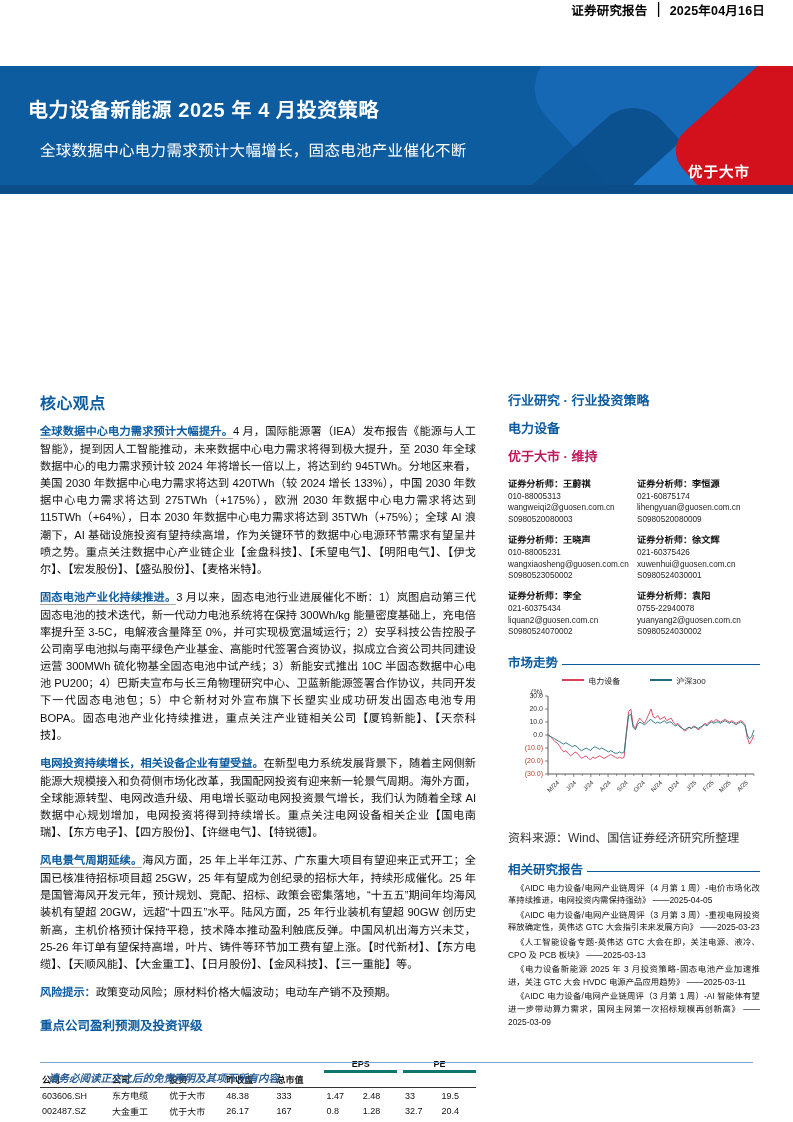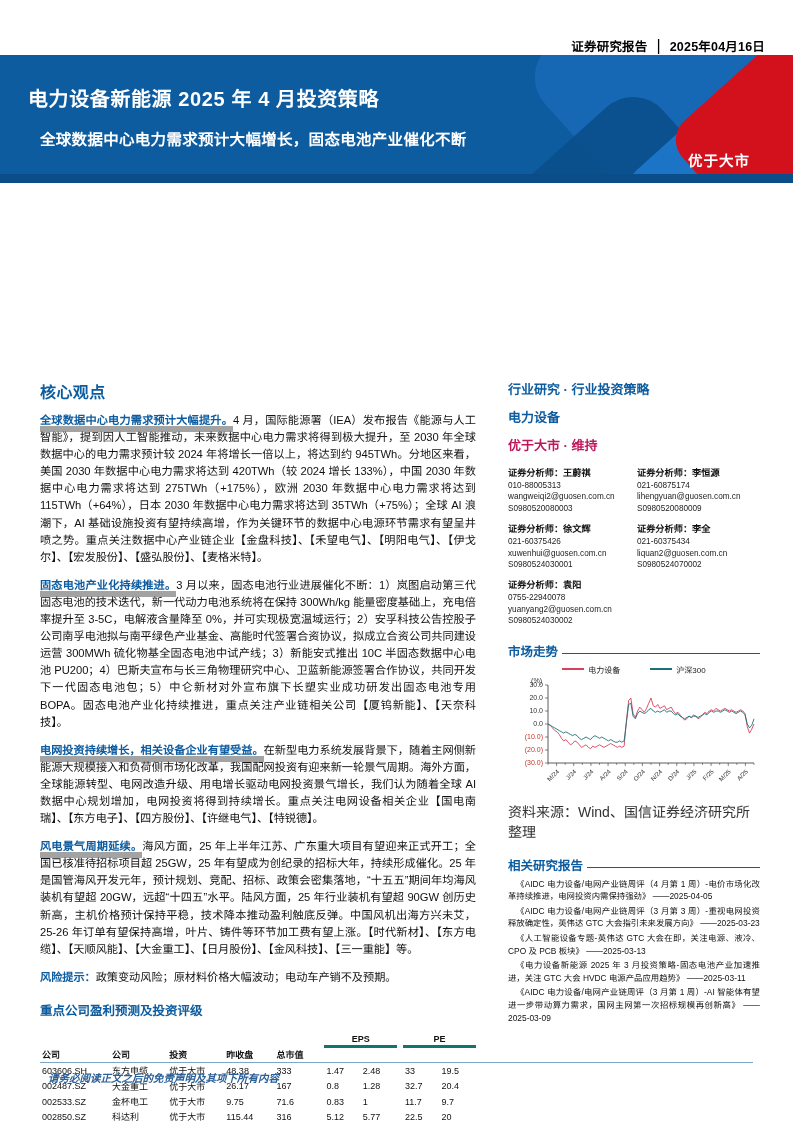--- a/index.html
+++ b/index.html
@@ -8,23 +8,23 @@
     width: 793px; height: 1122px;
     background: #ffffff;
     font-family: "Liberation Sans", "DejaVu Sans", sans-serif;
     color: #1a1a1a;
     position: relative;
     overflow: hidden;
   }
 
   
   .topbar {
-    height: 55px;
+    height: 66px;
     display: flex;
-    align-items: flex-end;
+    align-items: flex-start;
     justify-content: flex-end;
     padding-right: 28px;
   }
   .topbar-text {
     font-size: 12.5px;
     font-weight: bold;
     color: #000;
     letter-spacing: .2px;
   }
   .topbar-sep {
@@ -91,21 +91,21 @@
     font-weight: bold;
     letter-spacing: .6px;
     z-index: 5;
     white-space: nowrap;
   }
   .banner-sub {
     position: absolute;
     left: 40px; top: 72px;
     color: #ffffff;
     font-size: 15.5px;
-    font-weight: bold;
+    font-weight: normal;
     letter-spacing: .3px;
     z-index: 5;
     white-space: nowrap;
   }
   .banner-bottomline {
     position: absolute;
     left: 0; right: 0; bottom: 0;
     height: 9px;
     background: #0a4d88;
   }
@@ -138,33 +138,34 @@
     font-size: 11.2px;
     line-height: 17.1px;
     text-align: justify;
     margin: 0 0 11px 0;
     color: #111;
     letter-spacing: -0.05px;
   }
   .lead {
     color: #0d5ca0;
     font-weight: bold;
-    border-bottom: 6px solid #a3a3a3;
+    border-bottom: 1px solid #a3a3a3;
+    font-family: Liberation Mono, monospace;
   }
   .lead-plain {
     color: #0d5ca0;
     font-weight: bold;
   }
 
   
   h3.tbl-title {
     color: #0d5ca0;
     font-size: 12.5px;
     font-weight: bold;
-    margin: 14px 0 14px 0;
+    margin: 14px 0 24px 0;
   }
   table.fin {
     width: 436px;
     border-collapse: collapse;
     font-size: 9px;
     color: #111;
   }
   table.fin th, table.fin td {
     padding: 1.2px 2px;
     white-space: nowrap;
@@ -263,23 +264,23 @@
     display: flex;
     justify-content: center;
     gap: 30px;
     font-size: 8px;
     color: #222;
     margin-bottom: 2px;
   }
   .lg-item { display: flex; align-items: center; gap: 4px; }
   .lg-swatch { display:inline-block; width: 22px; height: 2px; }
   .chart-src {
-    font-size: 14px;
+    font-size: 12px;
     color: #333;
-    margin-top: 2px;
+    margin-top: 18px;
   }
 
   
   .rep-item {
     font-size: 8.4px;
     line-height: 12.6px;
     color: #111;
     margin-bottom: 2px;
     text-align: justify;
     text-indent: 8px;
@@ -419,20 +420,26 @@
           <div class="an-line">wangweiqi2@guosen.com.cn</div>
           <div class="an-line">S0980520080003</div>
         </div>
         <div>
           <div class="an-name">证券分析师：李恒源</div>
           <div class="an-line">021-60875174</div>
           <div class="an-line">lihengyuan@guosen.com.cn</div>
           <div class="an-line">S0980520080009</div>
         </div>
         <div>
+          <div class="an-name">证券分析师：王晓声</div>
+          <div class="an-line">010-88005231</div>
+          <div class="an-line">wangxiaosheng@guosen.com.cn</div>
+          <div class="an-line">S0980523050002</div>
+        </div>
+        <div>
           <div class="an-name">证券分析师：徐文辉</div>
           <div class="an-line">021-60375426</div>
           <div class="an-line">xuwenhui@guosen.com.cn</div>
           <div class="an-line">S0980524030001</div>
         </div>
         <div>
           <div class="an-name">证券分析师：李全</div>
           <div class="an-line">021-60375434</div>
           <div class="an-line">liquan2@guosen.com.cn</div>
           <div class="an-line">S0980524070002</div>

